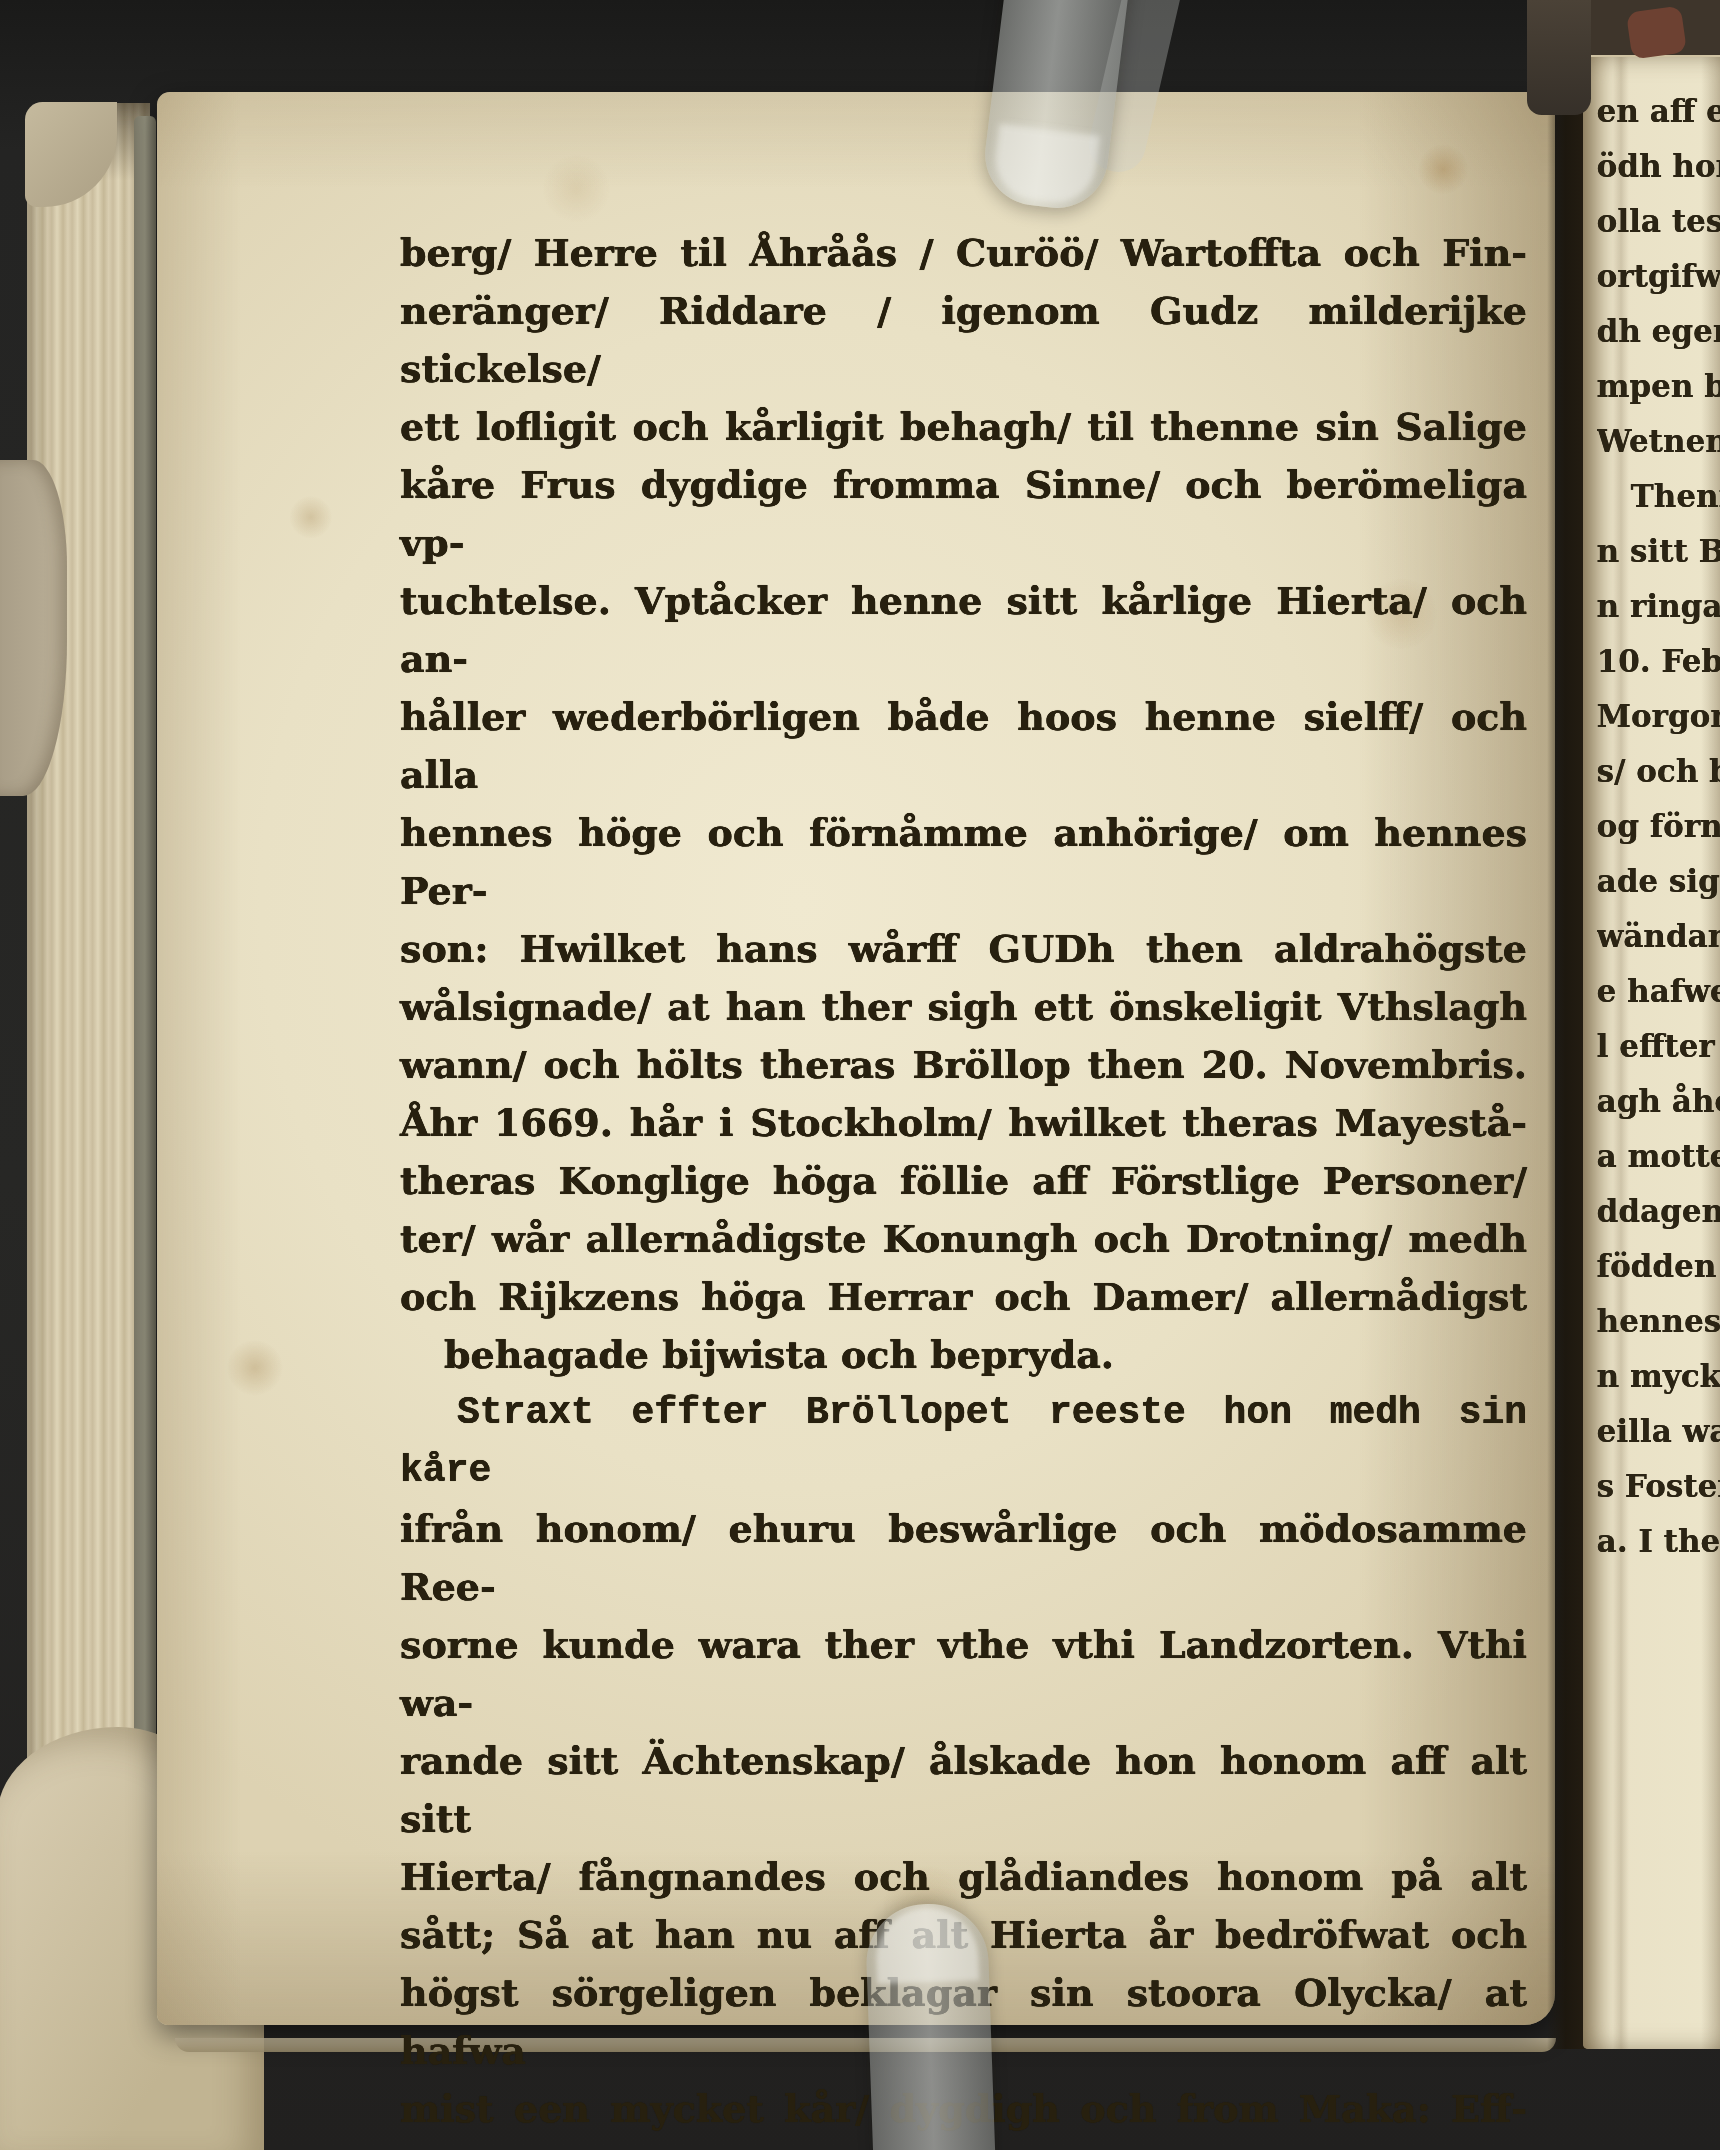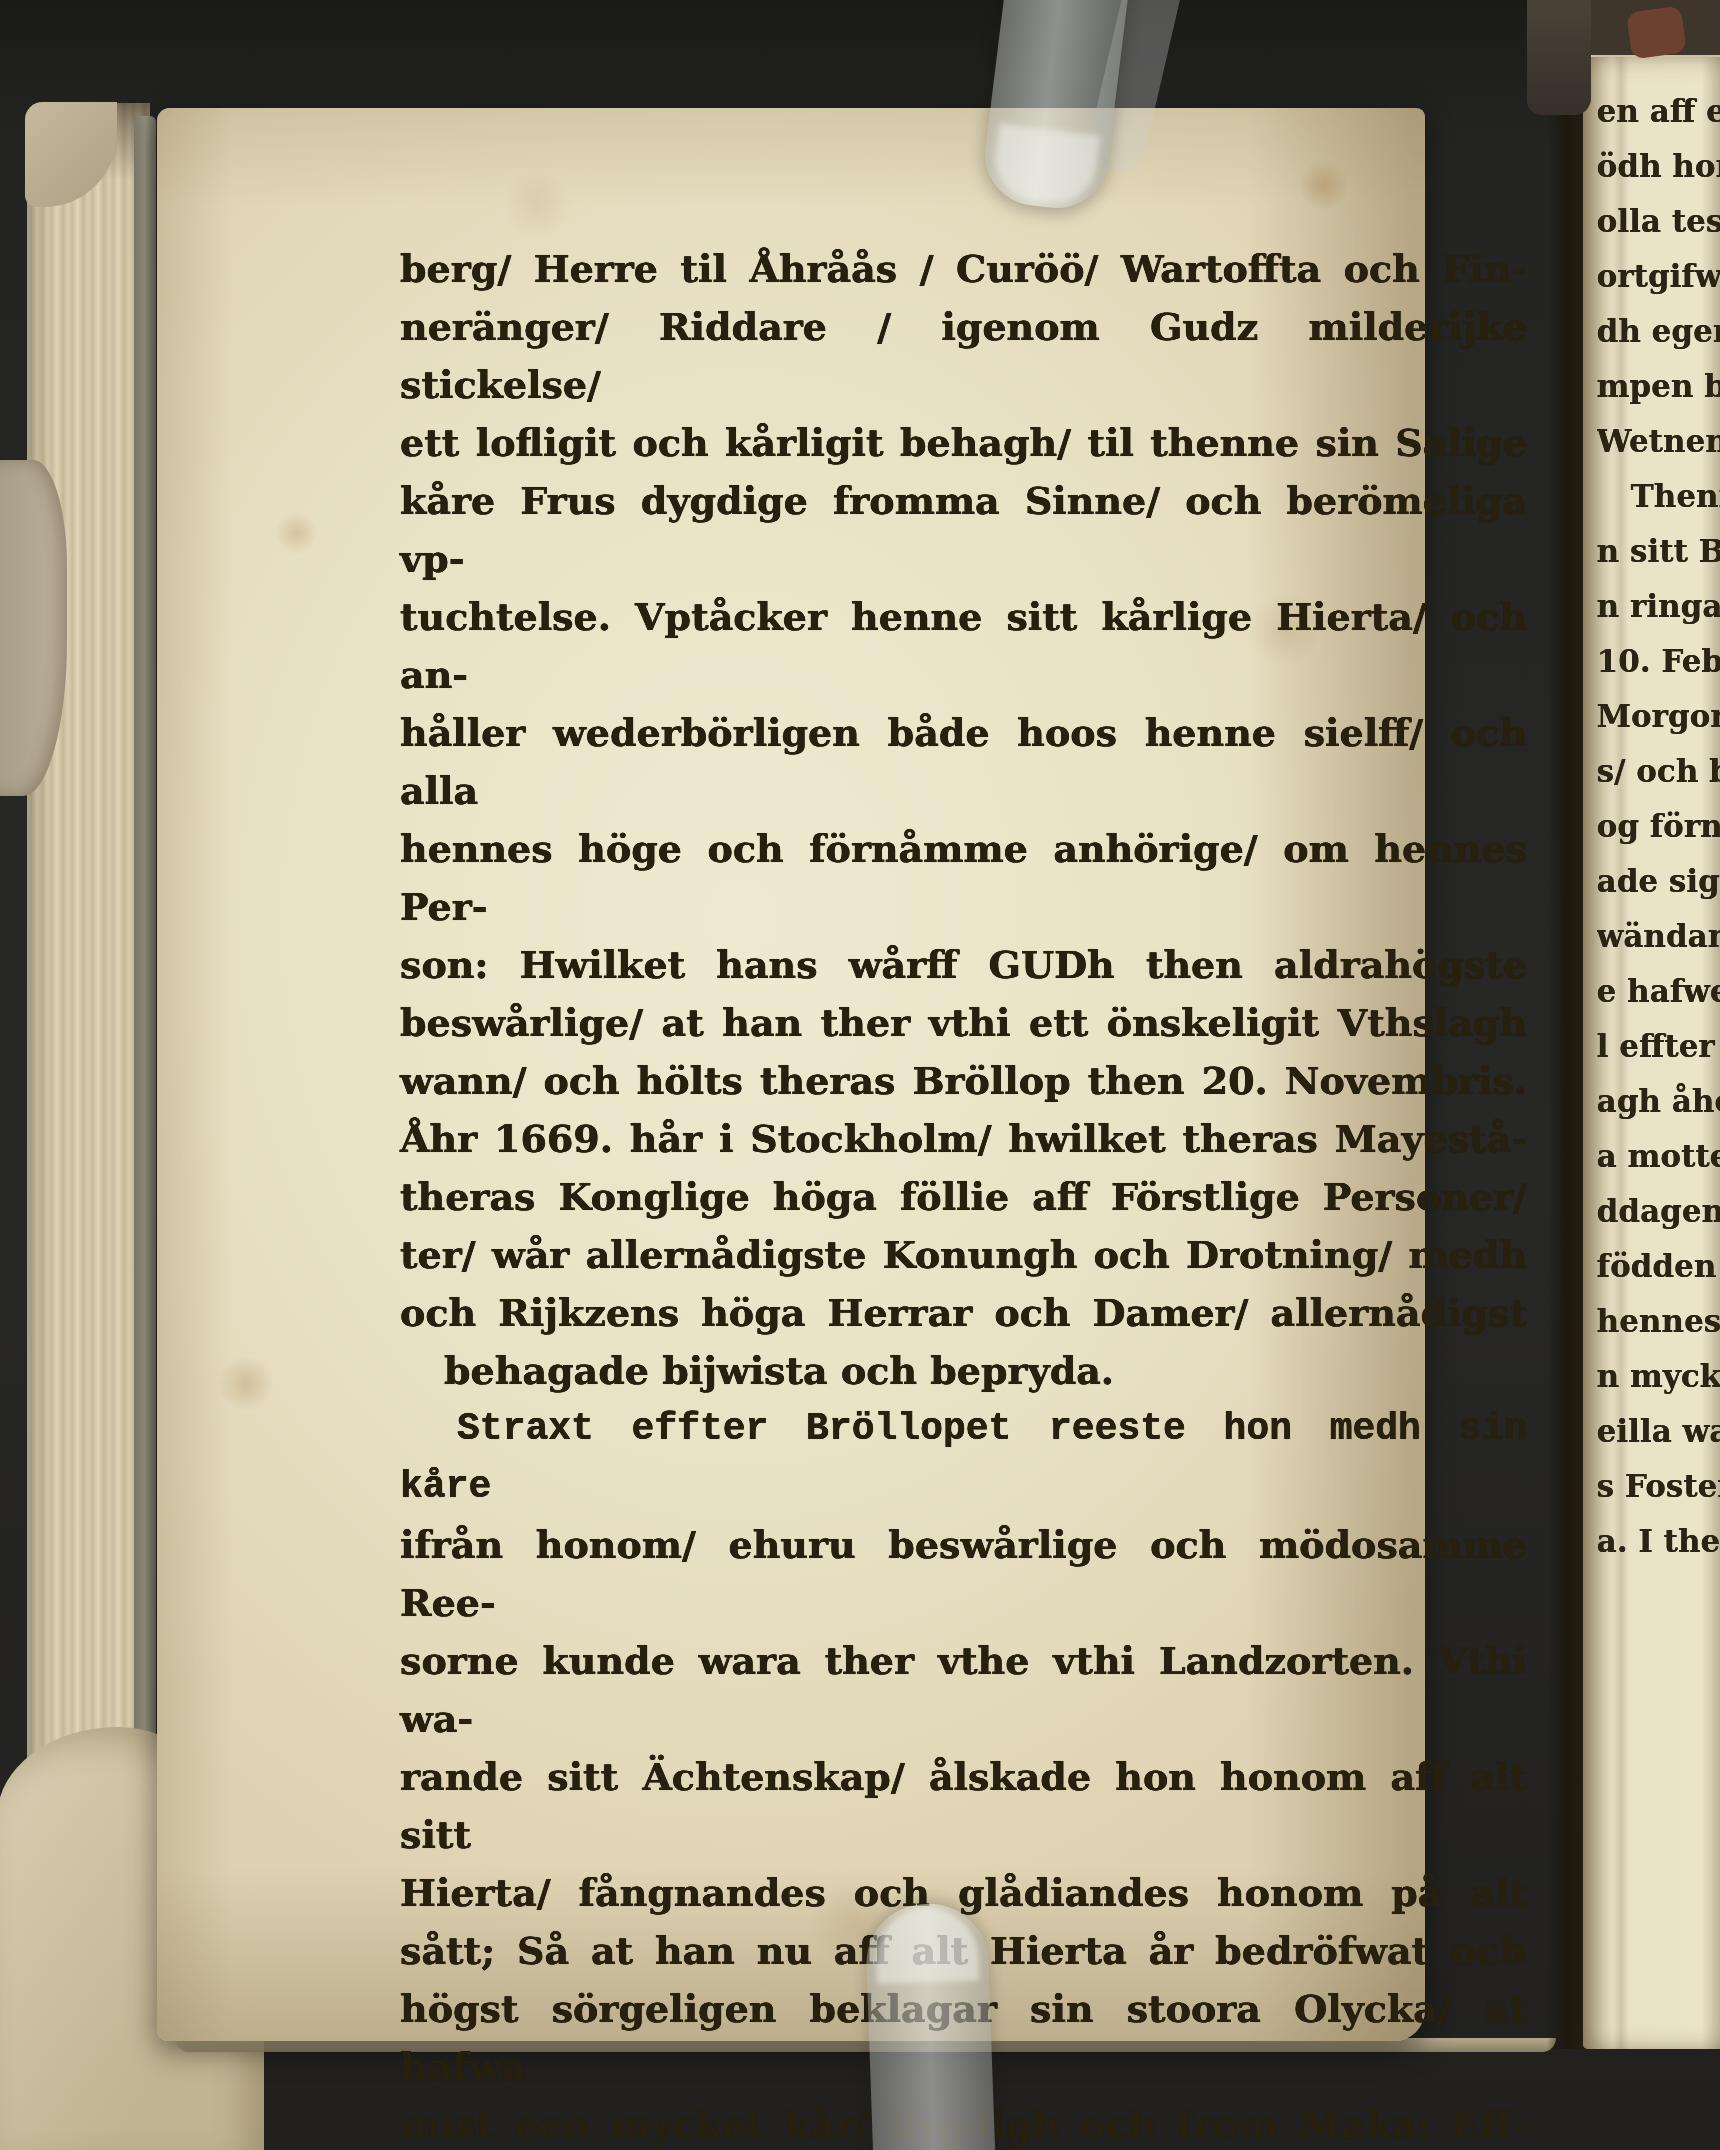--- a/index.html
+++ b/index.html
@@ -50,21 +50,21 @@
     box-shadow:inset -16.5px 11.7px 34px rgba(80,60,30,.28);
   }
   .under-edge{
     left:175px;top:2038px;width:1381px;height:13.6px;z-index:2;
     background:linear-gradient(180deg,#cfc2a3,#9c8e6d);
     border-radius:0 0 16.5px 16.5px;opacity:.85;
   }
 
   
   .page-left{
-    left:157px;top:108px;width:1268px;height:1933px;z-index:3;
+    left:157px;top:92px;width:1398px;height:1933px;z-index:3;
     background:radial-gradient(ellipse 70% 55% at 46% 42%, #f0e9d0 0%, #e9e1c5 55%, #ddd2b2 100%);
     border-radius:12.7px 8.8px 31px 10.7px;
     box-shadow:0 9.7px 29px rgba(0,0,0,.45);
   }
   .page-left::before{
     content:'';position:absolute;inset:0;border-radius:inherit;
     background:
       linear-gradient(to right, rgba(120,95,55,.20), rgba(120,95,55,0) 6%, rgba(120,95,55,0) 86%, rgba(105,82,45,.34) 99%),
       linear-gradient(to bottom, rgba(120,95,55,.14), rgba(120,95,55,0) 5%, rgba(120,95,55,0) 91%, rgba(105,82,45,.28) 100%);
   }
@@ -190,21 +190,21 @@
     <div class="text">
       <div class="para">
           <div class="line">berg/ Herre til Åhråås / Curöö/ Wartoffta och Fin-</div>
           <div class="line">neränger/ Riddare / igenom Gudz milderijke stickelse/</div>
           <div class="line">ett lofligit och kårligit behagh/ til thenne sin Salige</div>
           <div class="line">kåre Frus dygdige fromma Sinne/ och berömeliga vp-</div>
           <div class="line">tuchtelse. Vptåcker henne sitt kårlige Hierta/ och an-</div>
           <div class="line">håller wederbörligen både hoos henne sielff/ och alla</div>
           <div class="line">hennes höge och förnåmme anhörige/ om hennes Per-</div>
           <div class="line">son: Hwilket hans wårff GUDh then aldrahögste</div>
-          <div class="line">beswårlige/ at han ther vthi ett önskeligit Vthslagh</div>
+          <div class="line">wålsignade/ at han ther sigh ett önskeligit Vthslagh</div>
           <div class="line">wann/ och hölts theras Bröllop then 20. Novembris.</div>
           <div class="line">Åhr 1669. hår i Stockholm/ hwilket theras Mayestå-</div>
           <div class="line">theras Konglige höga föllie aff Förstlige Personer/</div>
           <div class="line">ter/ wår allernådigste Konungh och Drotning/ medh</div>
           <div class="line">och Rijkzens höga Herrar och Damer/ allernådigst</div>
           <div class="line end">behagade bijwista och bepryda.</div>
         </div>
       <div class="para">
           <div class="line ind">Straxt effter Bröllopet reeste hon medh sin kåre</div>
           <div class="line">ifrån honom/ ehuru beswårlige och mödosamme Ree-</div>

